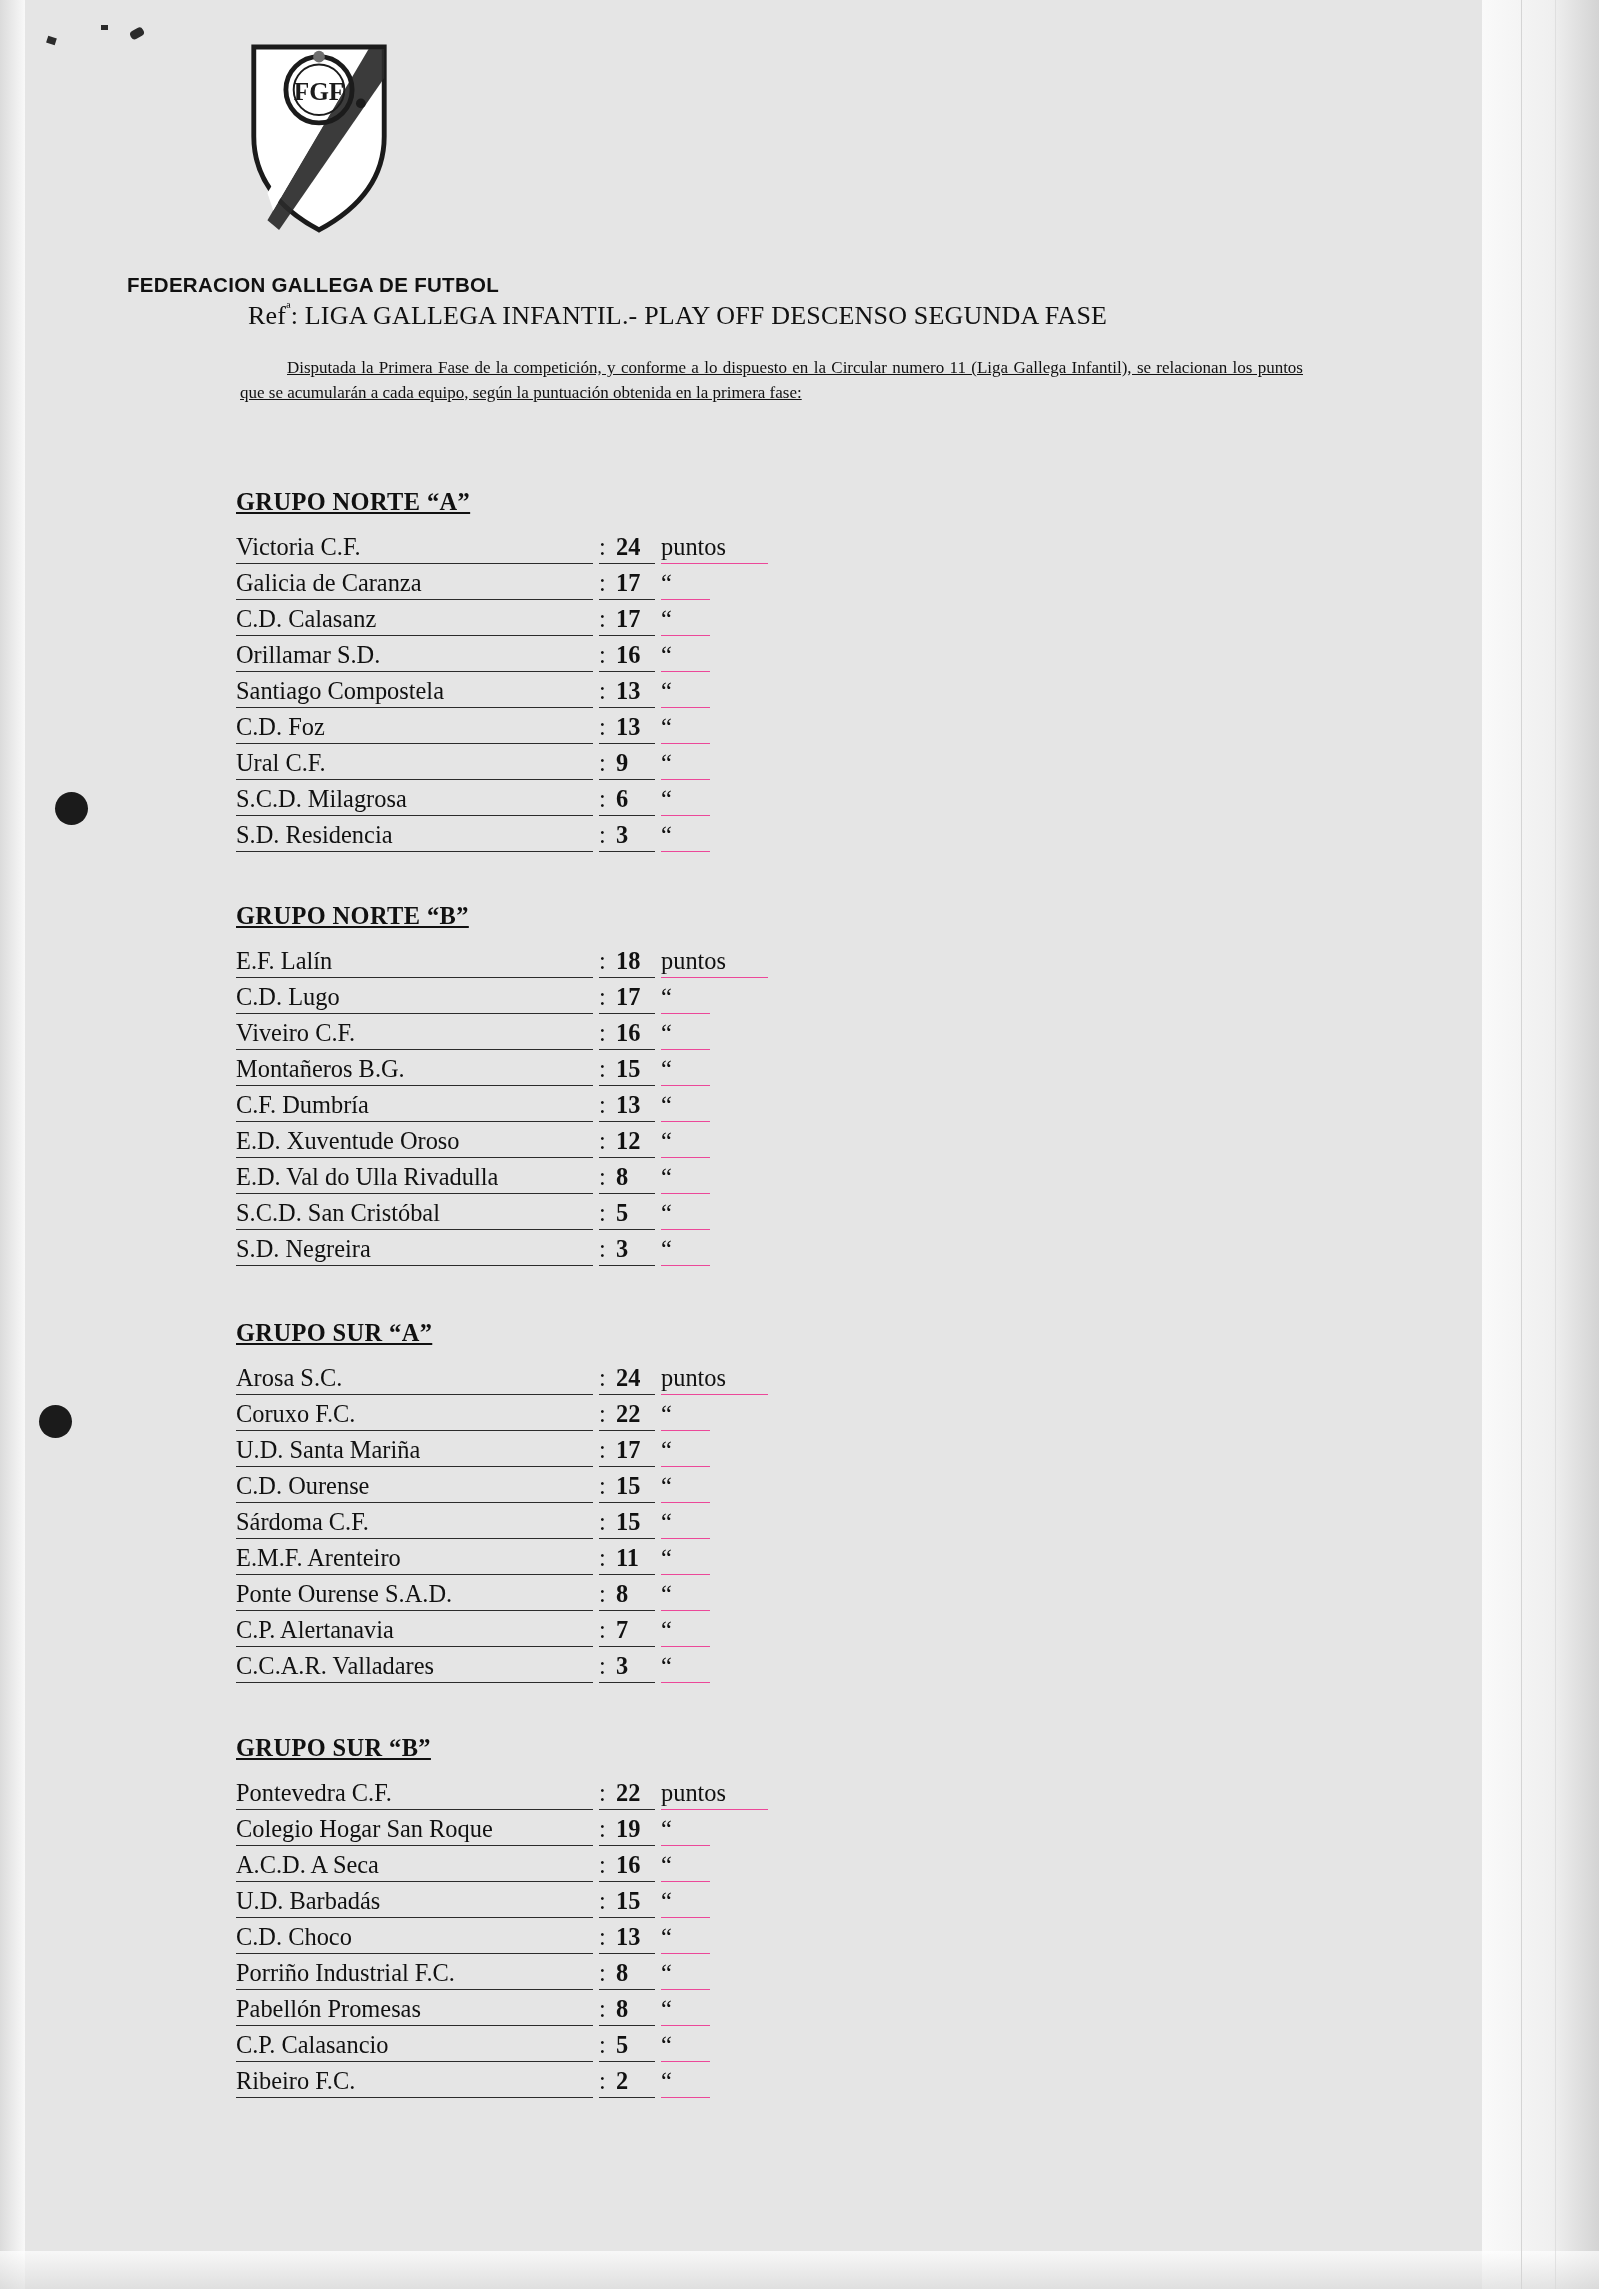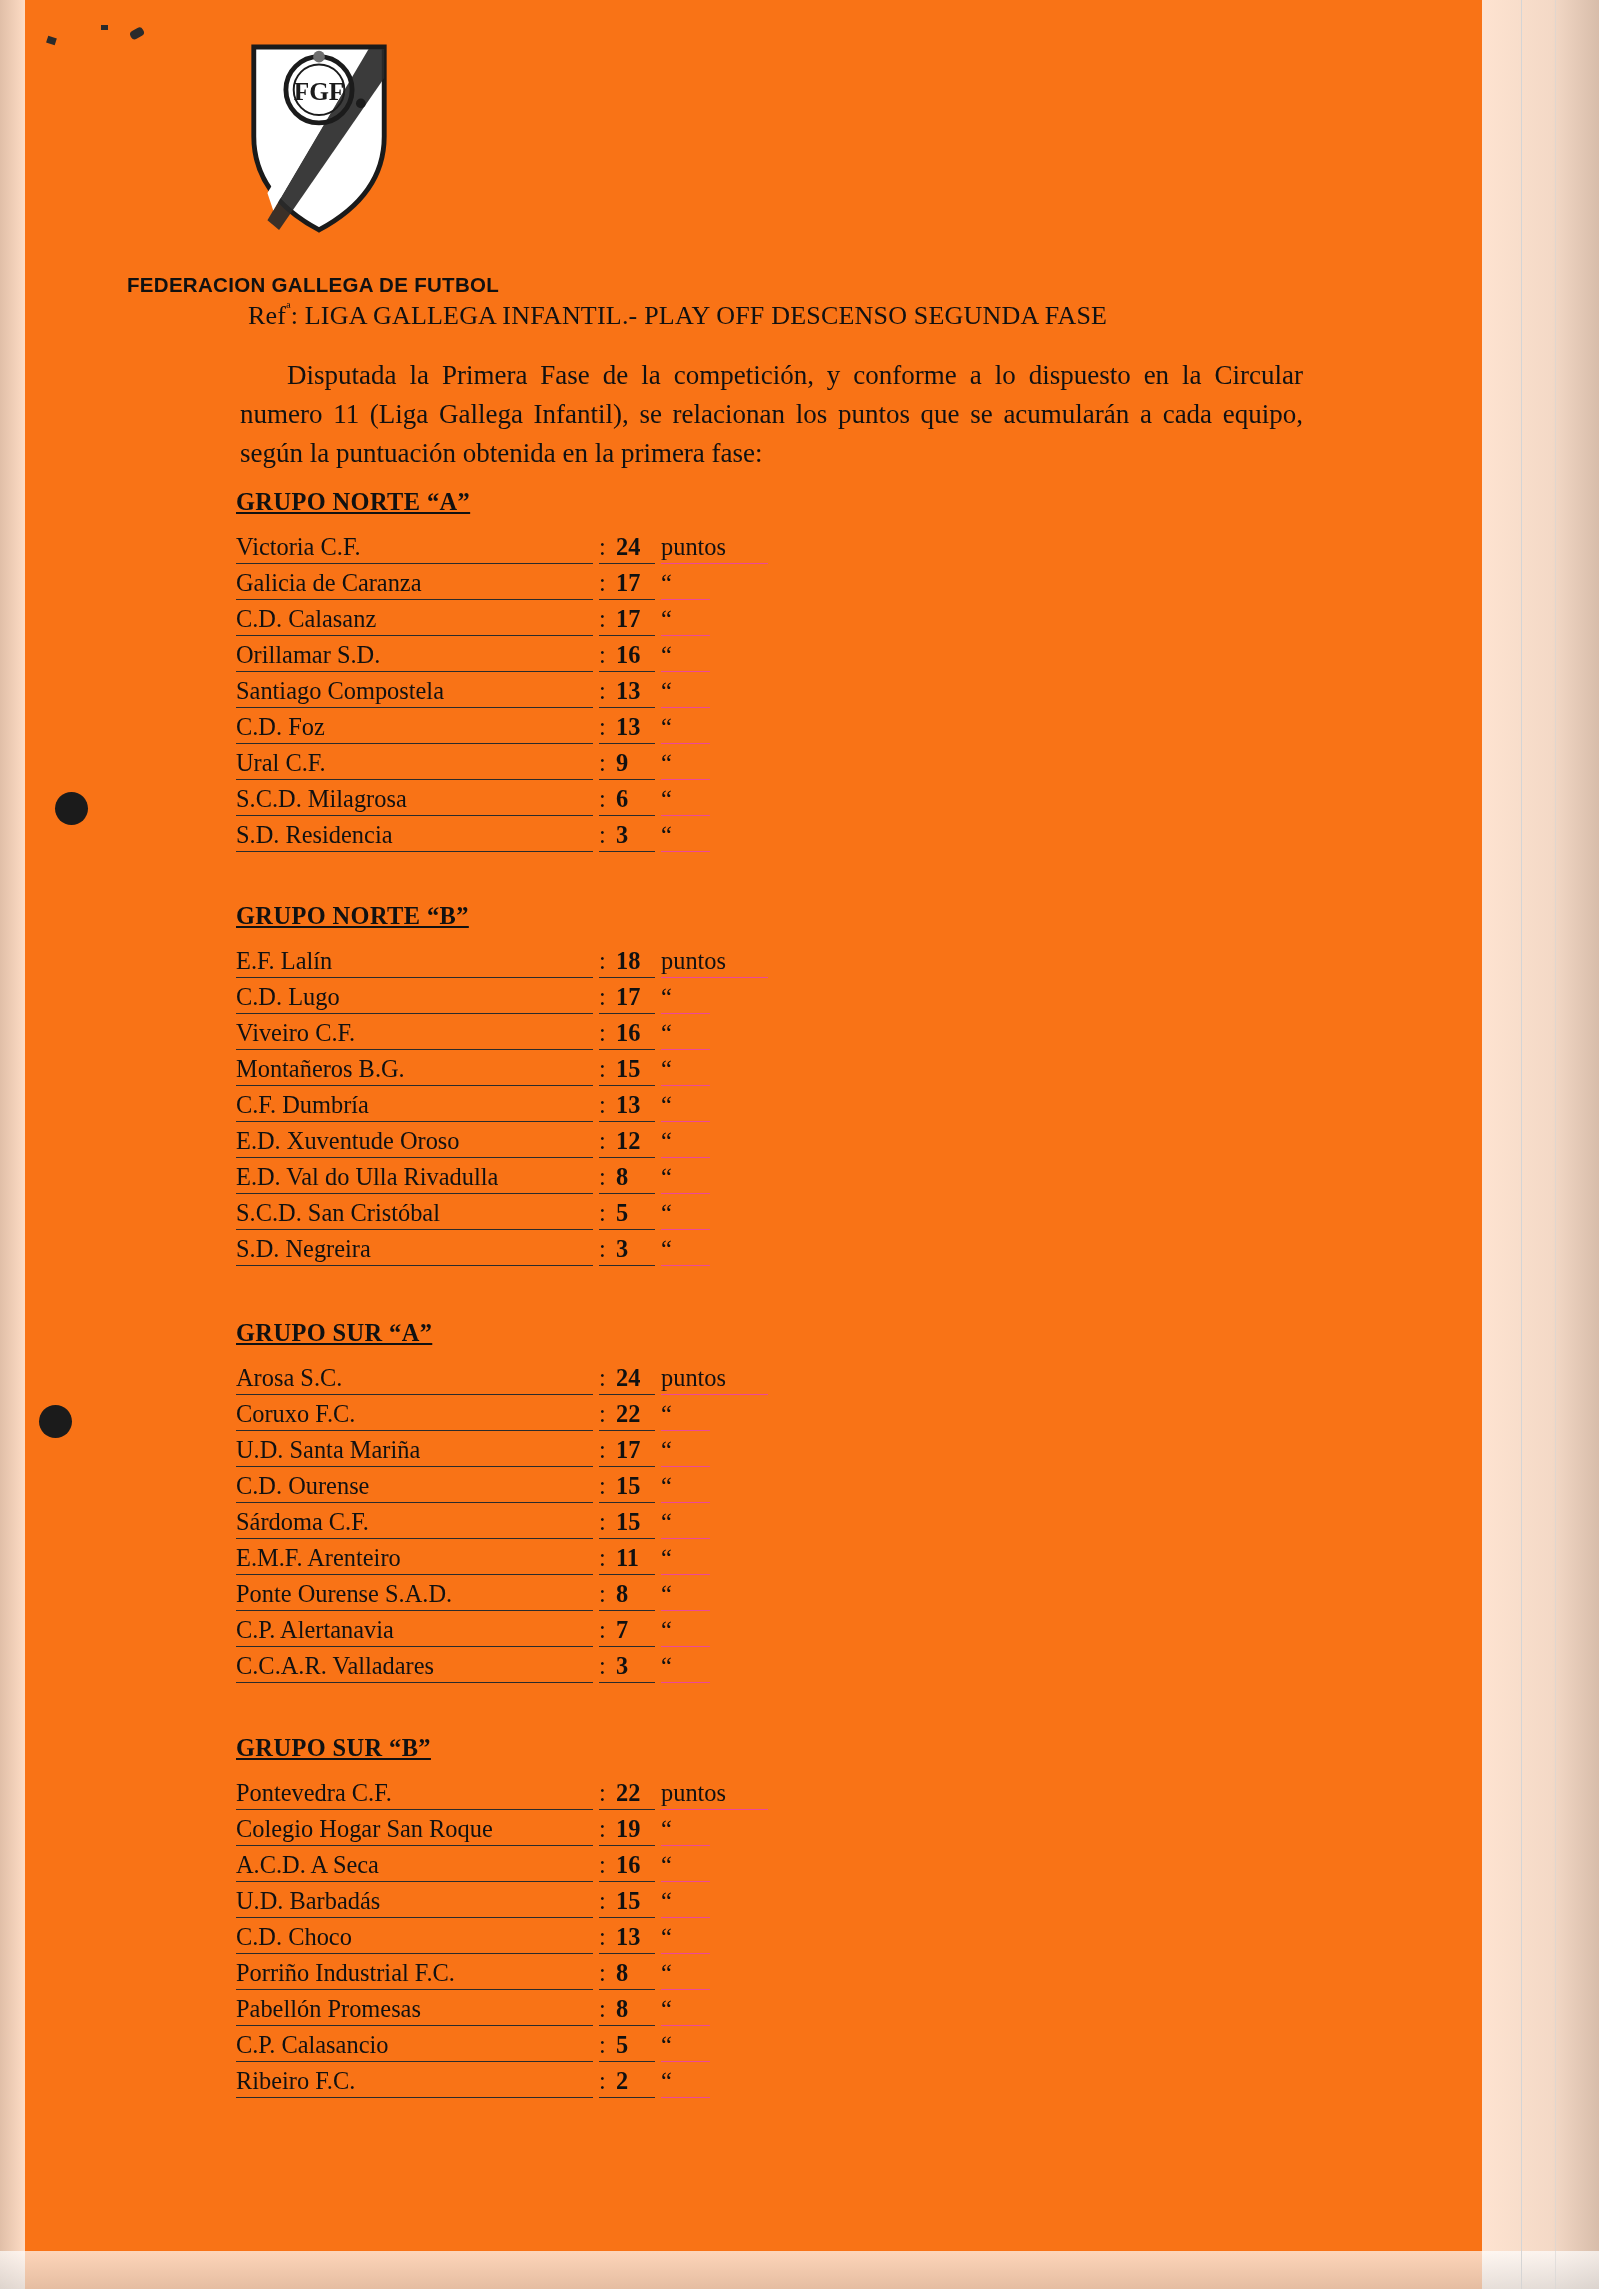--- a/index.html
+++ b/index.html
@@ -4,21 +4,21 @@
 <style>
   html, body {
     margin: 0;
     padding: 0;
     background: #8a8a8a;
   }
   .page {
     position: relative;
     width: 1599px;
     height: 2290px;
-    background: #f97316;
+    background: #e5e5e5;
     overflow: hidden;
     font-family: "Liberation Serif", serif;
     color: #111;
   }
   
   .scan-edge-left {
     position: absolute;
     left: 0; top: 0; bottom: 0;
     width: 25px;
     background: linear-gradient(to right, #d8d8d8, #ffffff);
@@ -89,24 +89,25 @@
     letter-spacing: 0.2px;
   }
   .ref-title .lbl { font-style: normal; }
   .ref-title .sup { font-size: 15.6px; vertical-align: super; }
 
   .intro {
     position: absolute;
     left: 240px;
     top: 356px;
     width: 1063px;
-    font-size: 27px;
+    font-size: 17px;
     line-height: 1.45;
     text-align: justify;
     text-indent: 47px;
+    text-decoration: underline;
   }
 
   .group-block { position: absolute; left: 236px; width: 546px; }
   .group-title {
     font-weight: bold;
     font-size: 24.4px;
     text-decoration: underline;
     letter-spacing: 0.4px;
     margin-bottom: 13.7px;
   }

